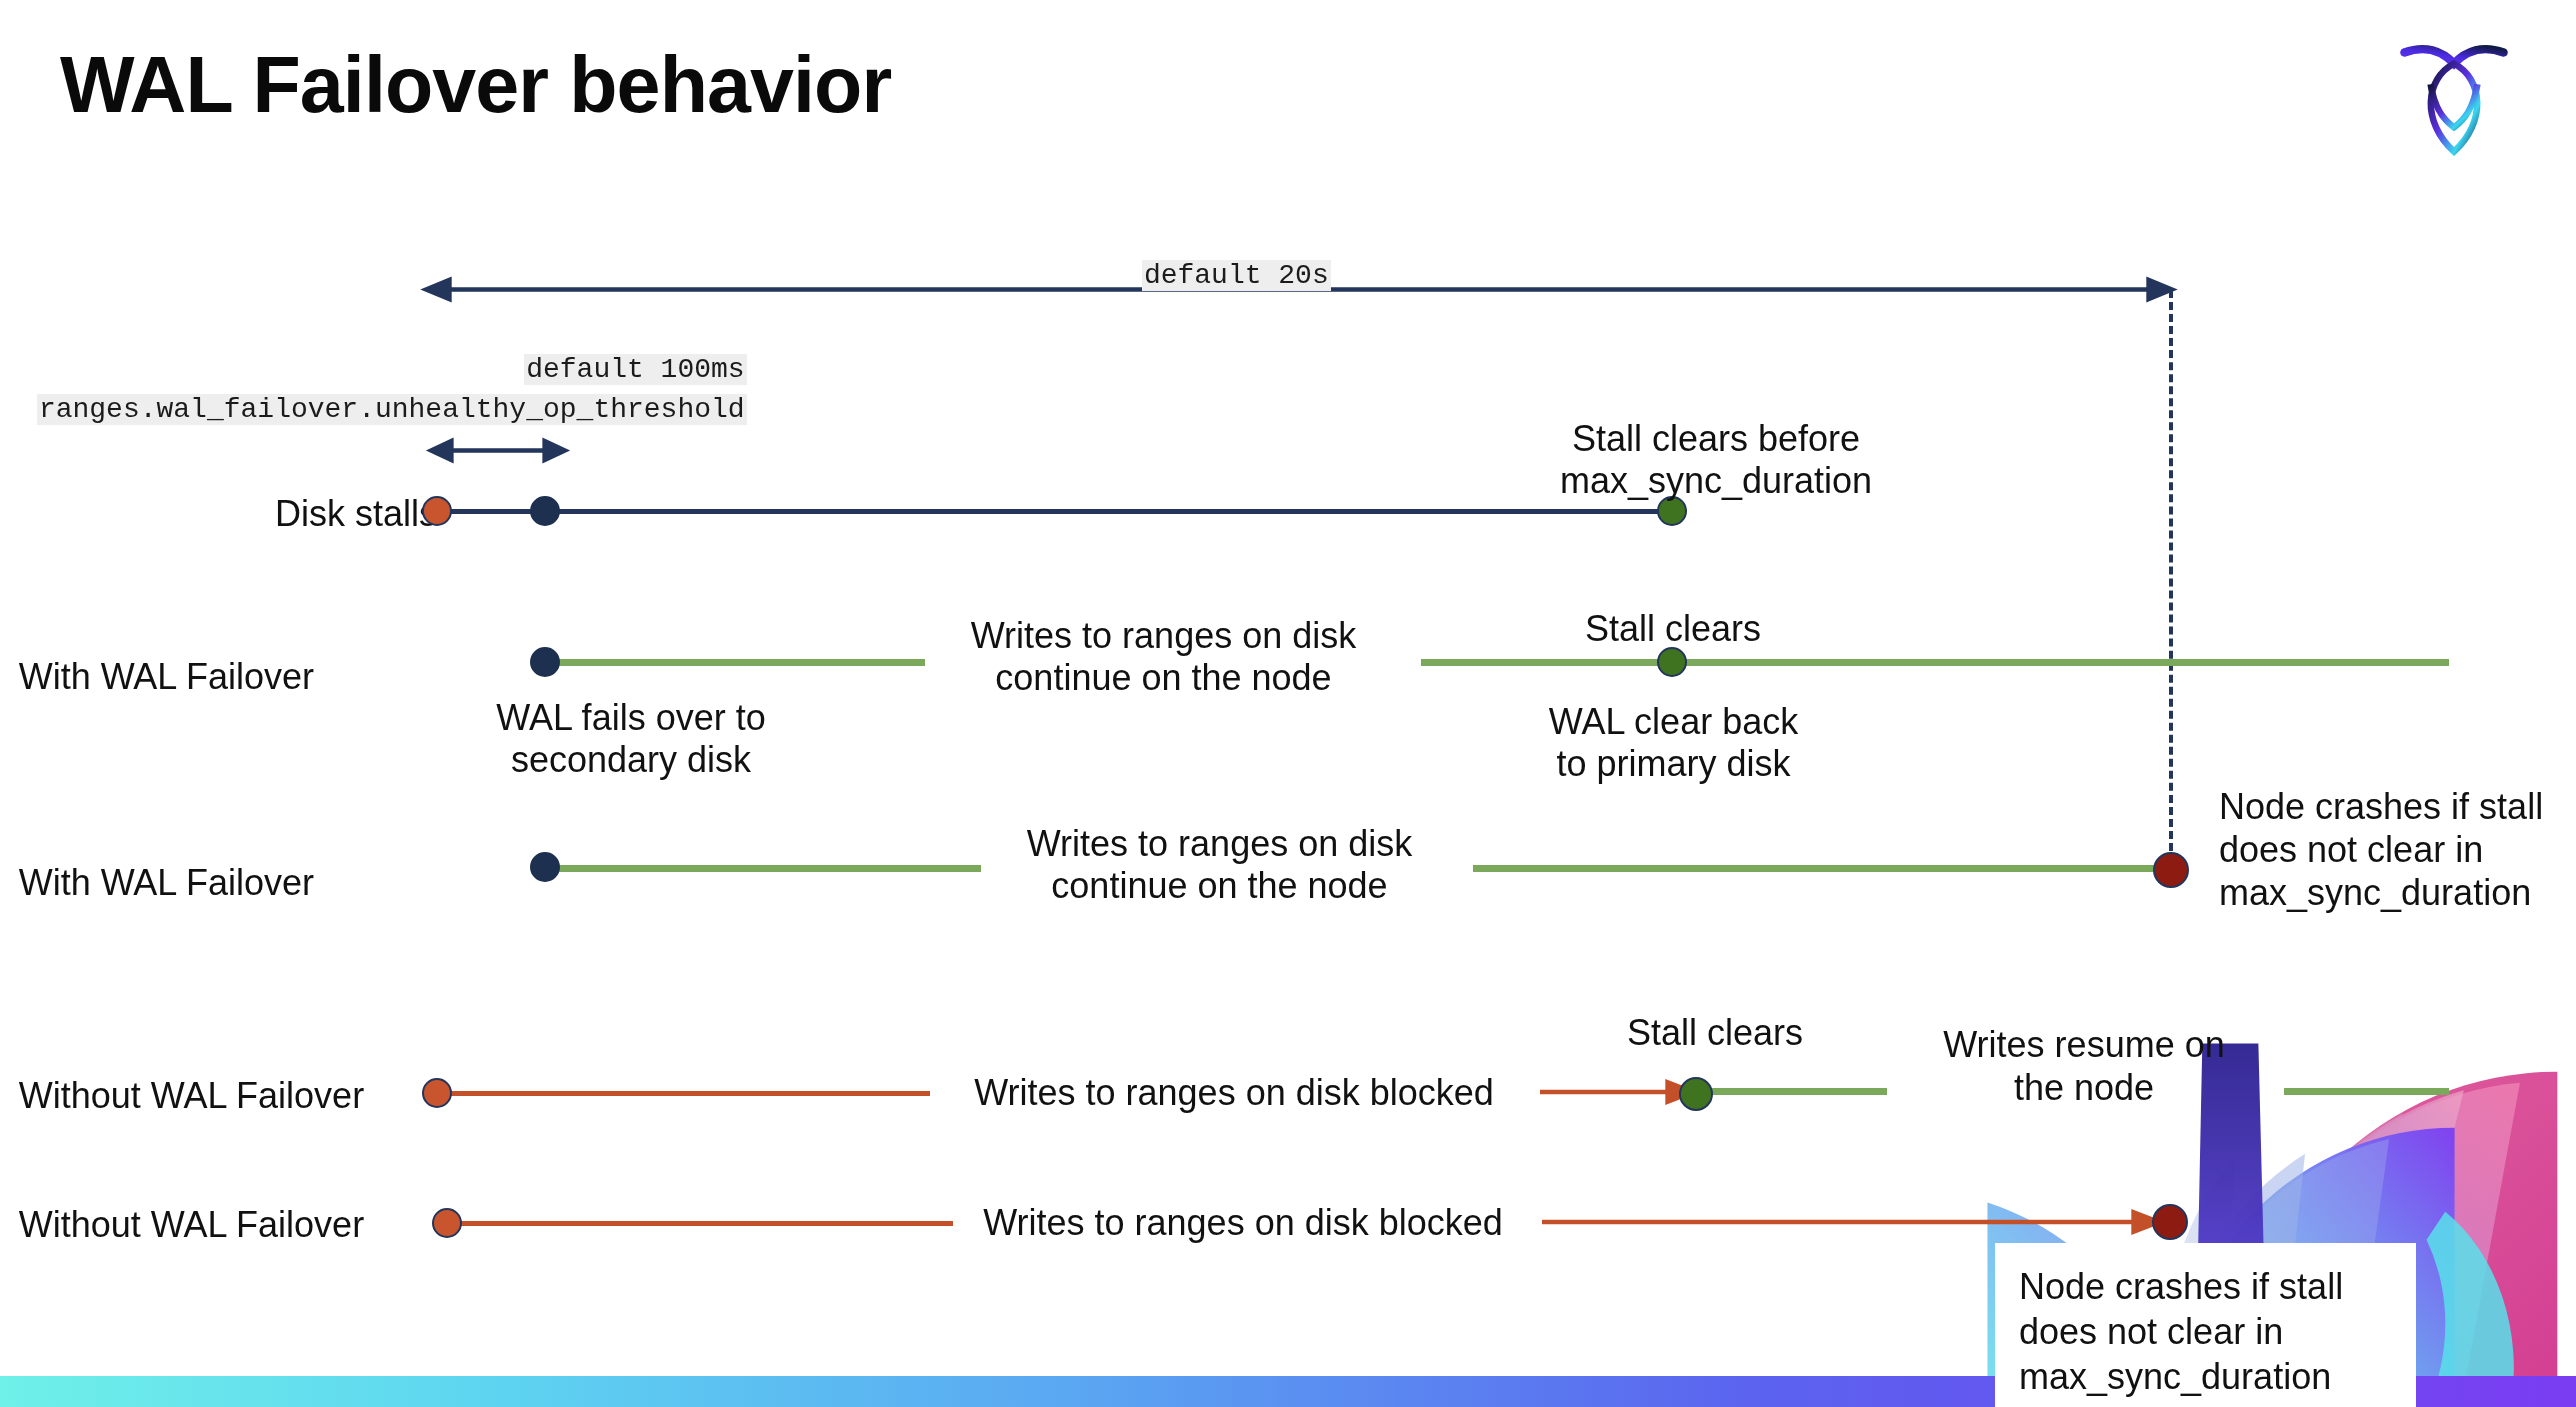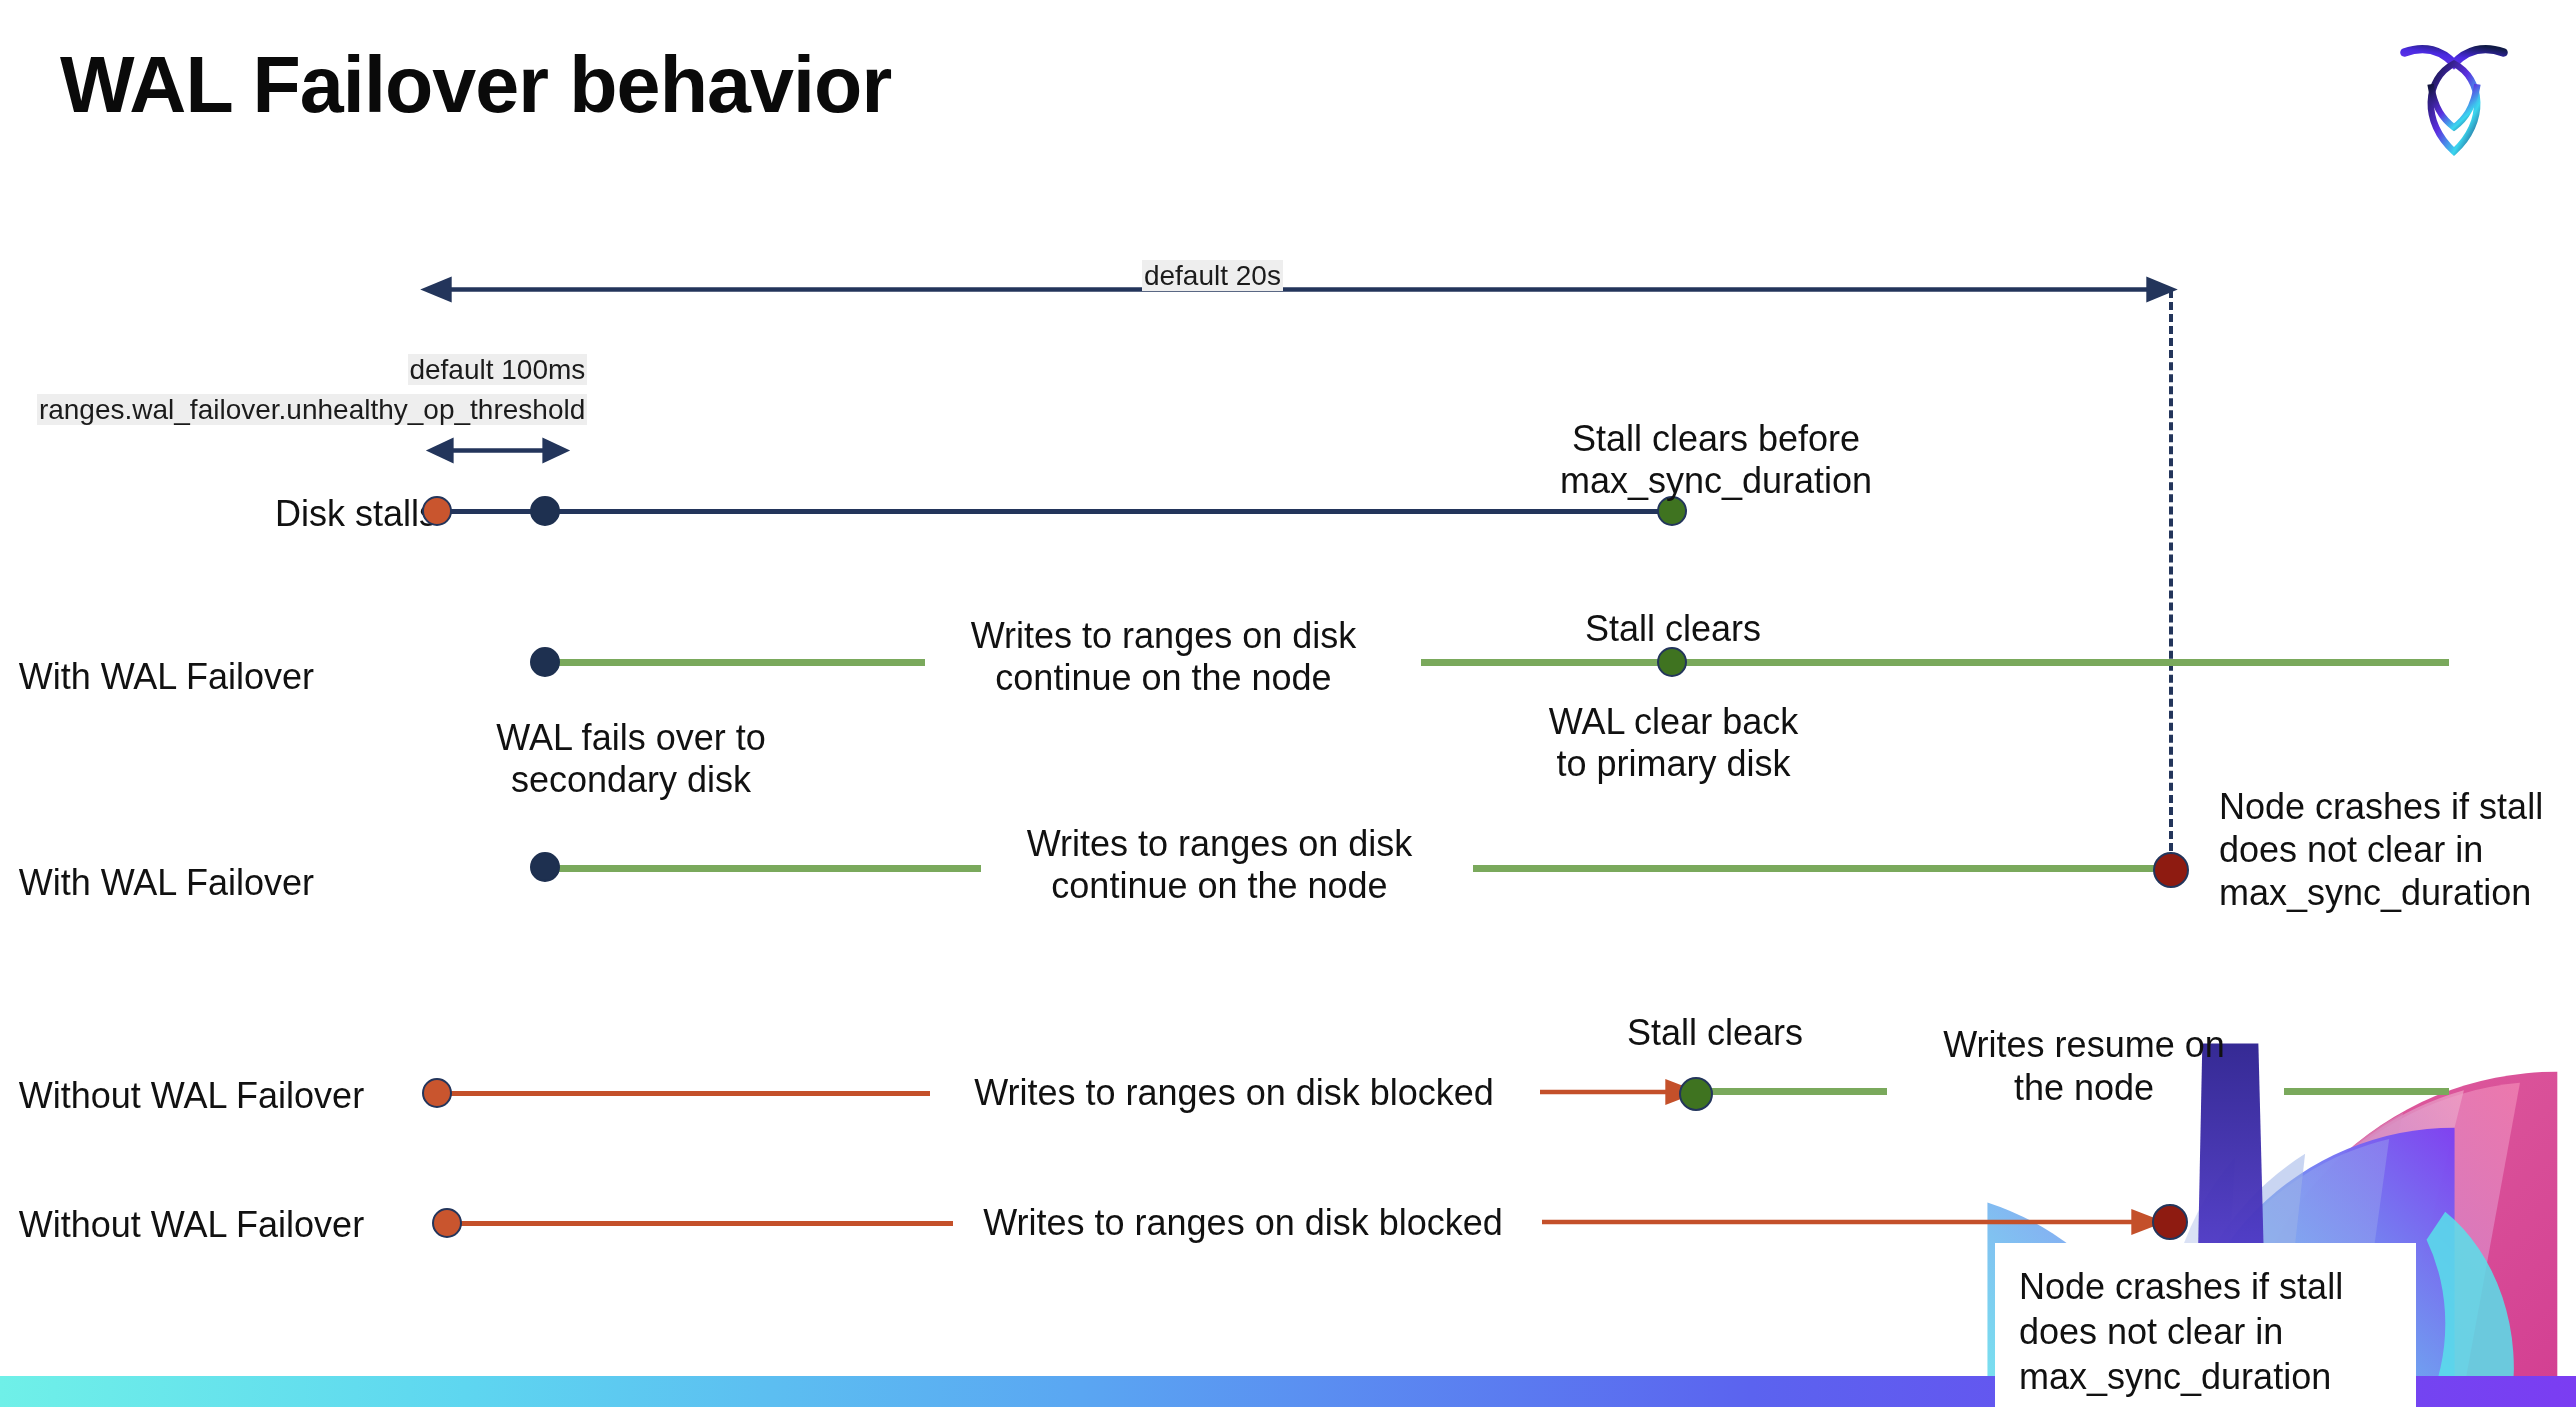--- a/index.html
+++ b/index.html
@@ -31,21 +31,21 @@
   .dot{position:absolute;border-radius:50%;border:2.8px solid #23355b;box-sizing:border-box;}
   .dot.navy{background:#1e3050;border-color:#1e3050;}
   .dot.orange{background:#c9552e;}
   .dot.green{background:#3f7320;}
   .dot.darkred{background:#8e1b11;}
   .vdash{position:absolute;width:0;border-left:4.7px dashed #23355b;}
 
   
   .cond{font-family:"Liberation Sans Narrow","Liberation Sans", sans-serif;
         font-stretch:condensed;color:#111;line-height:1.16;position:absolute;}
-  .mono{font-family:Liberation Sans, sans-serif;position:absolute;
+  .mono{font-family:Liberation Mono, monospace;position:absolute;
         color:#1b1b1b;white-space:nowrap;}
   .mono span{background:#eeeeee;padding:0 1.9px;}
   .rowlabel{font-size:36px;}
   .note{font-size:36px;}
   .plain{font-family:"Liberation Sans", sans-serif;color:#111;line-height:1.2;position:absolute;}
 
   .callout{position:absolute;background:#ffffff;}
 </style>
 </head>
 <body>
@@ -171,21 +171,21 @@
 
   <div class="cond note" style="left:944px;top:615px;width:439px;text-align:center;">
     <div>Writes to ranges on disk</div>
     <div>continue on the node</div>
   </div>
 
   <div class="cond note" style="left:1514px;top:608px;width:318px;text-align:center;">
     <div>Stall clears</div>
   </div>
 
-  <div class="cond note" style="left:458px;top:697px;width:346px;text-align:center;margin-top:20px;">
+  <div class="cond note" style="left:458px;top:697px;width:346px;text-align:center;">
     <div>WAL fails over to</div>
     <div>secondary disk</div>
   </div>
 
   <div class="cond note" style="left:1510px;top:701px;width:327px;text-align:center;">
     <div>WAL clear  back</div>
     <div>to primary disk</div>
   </div>
 
   <div class="cond rowlabel" style="left:18.7px;top:862px;width:308px;text-align:left;">With WAL Failover</div>

